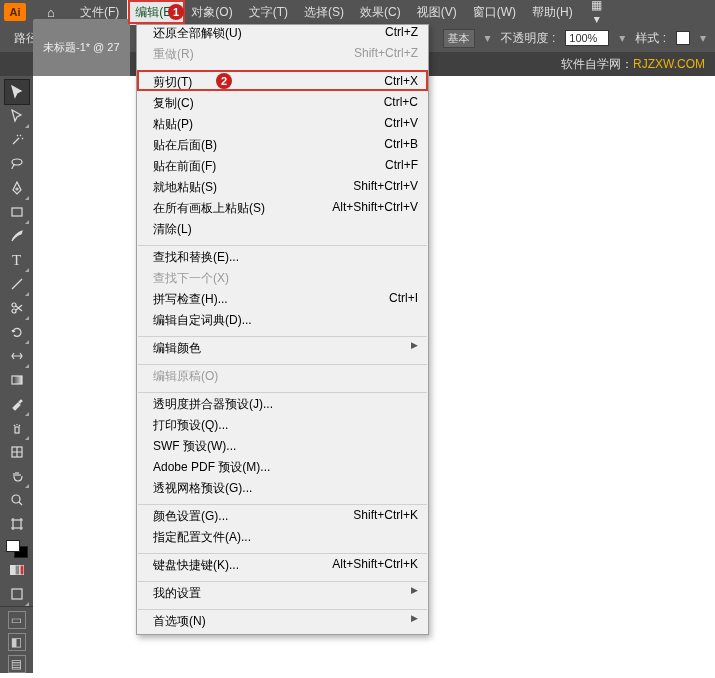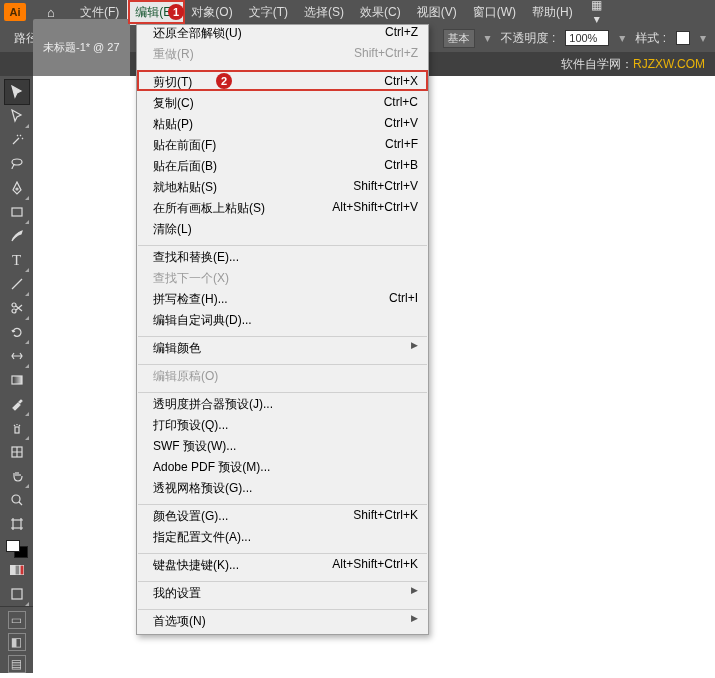--- a/index.html
+++ b/index.html
@@ -256,28 +256,28 @@
     </div>
     <div class="dd-item">
       <span>复制(C)</span>
       <span class="shortcut">Ctrl+C</span>
     </div>
     <div class="dd-item">
       <span>粘贴(P)</span>
       <span class="shortcut">Ctrl+V</span>
     </div>
     <div class="dd-item">
+      <span>贴在后面(B)</span>
+      <span class="shortcut">Ctrl+B</span>
+    </div>
+    <div class="dd-item">
       <span>贴在前面(F)</span>
       <span class="shortcut">Ctrl+F</span>
     </div>
     <div class="dd-item">
-      <span>贴在后面(B)</span>
-      <span class="shortcut">Ctrl+B</span>
-    </div>
-    <div class="dd-item">
       <span>就地粘贴(S)</span>
       <span class="shortcut">Shift+Ctrl+V</span>
     </div>
     <div class="dd-item">
       <span>在所有画板上粘贴(S)</span>
       <span class="shortcut">Alt+Shift+Ctrl+V</span>
     </div>
     <div class="dd-item">
       <span>清除(L)</span>
     </div>

